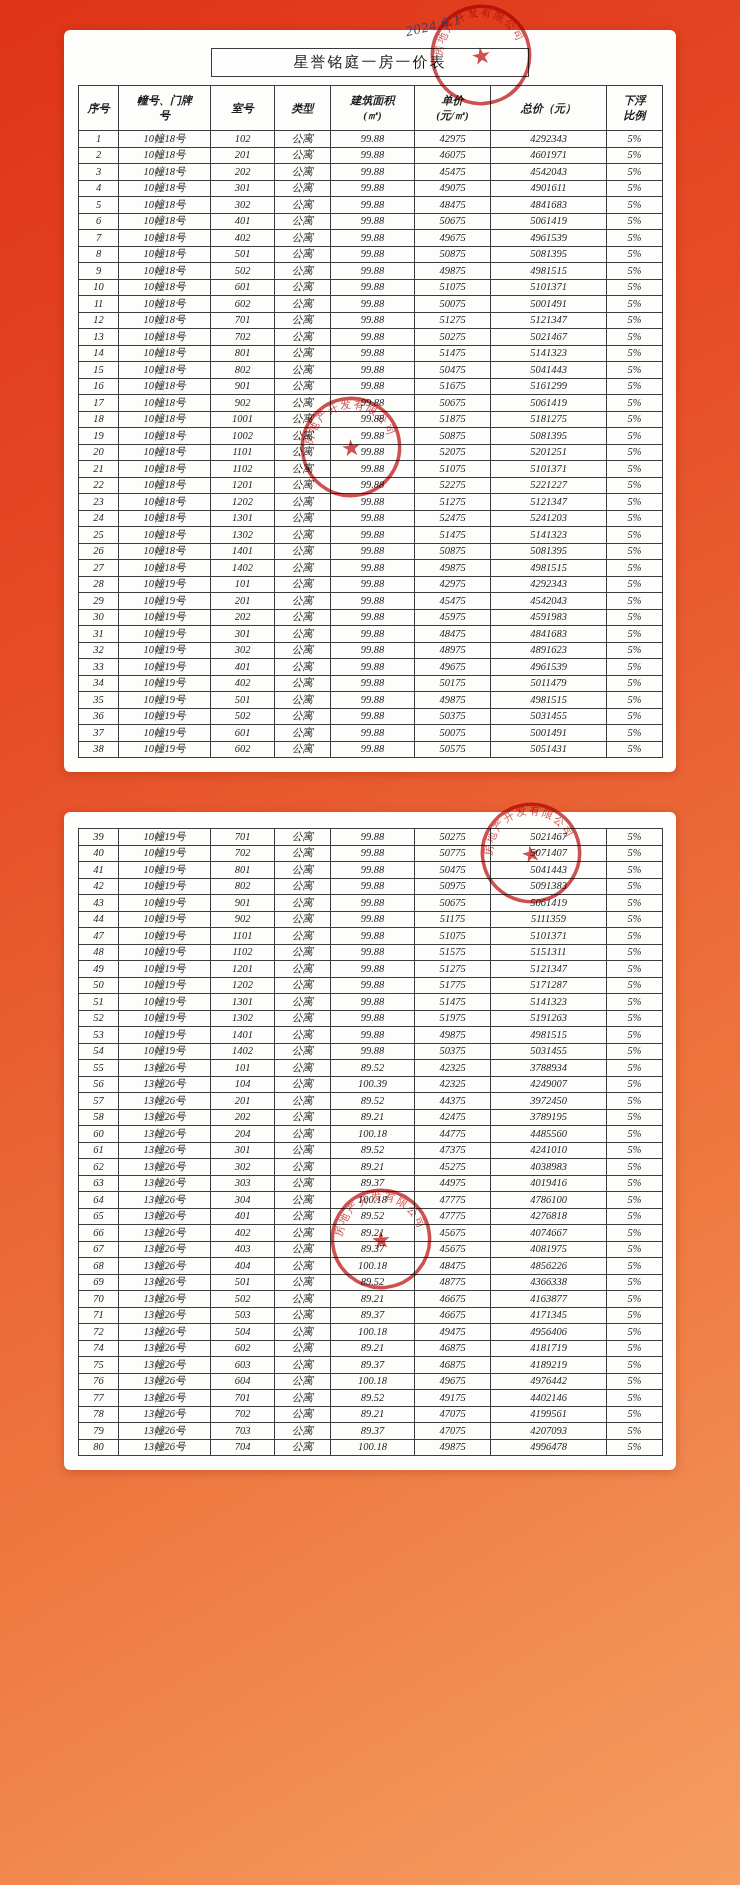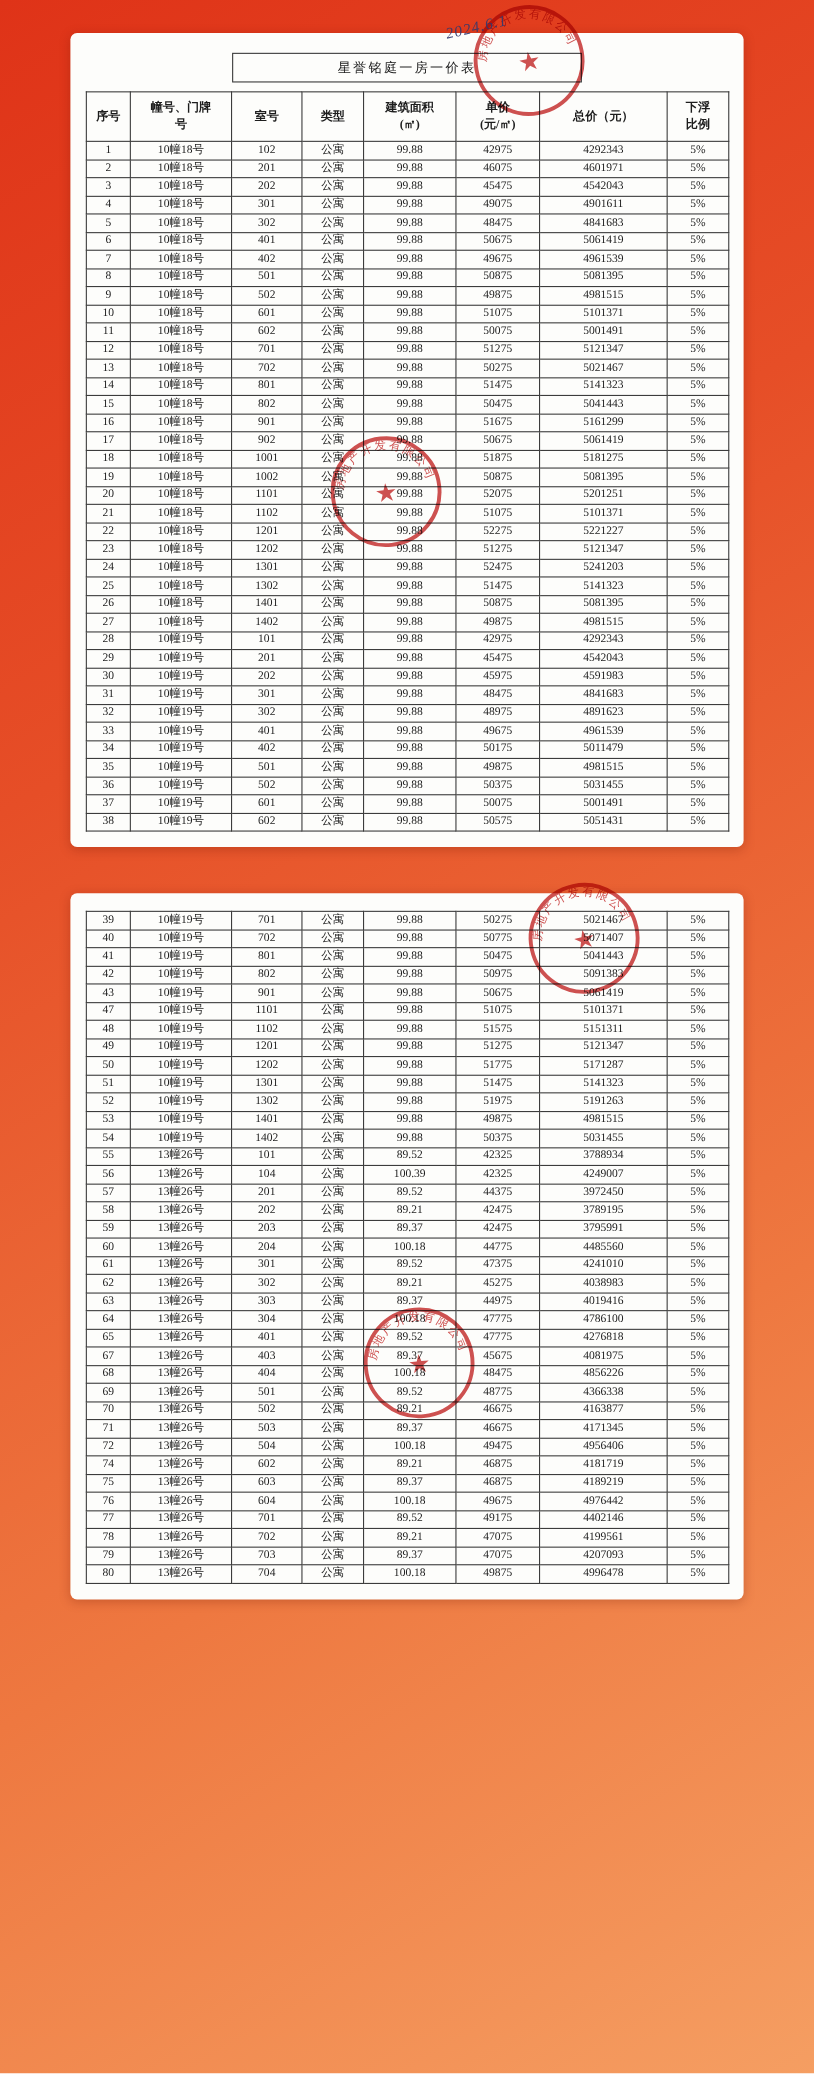--- a/index.html
+++ b/index.html
@@ -21,30 +21,31 @@
     padding: 16px 14px 14px 14px;
     box-sizing: border-box;
   }
   .paper-1 { top: 30px; }
   .paper-2 { top: 812px; }
   .title-box {
     width: 318px;
     margin: 2px auto 8px auto;
     border: 1px solid #3a3a3a;
     text-align: center;
-    font-size: 12px;
+    font-size: 15px;
     letter-spacing: 2px;
     color: #1b1b1b;
     padding: 4px 0;
     box-sizing: border-box;
   }
   .price-table {
     width: 100%;
     border-collapse: collapse;
     table-layout: fixed;
+    font-style: italic;
   }
   .price-table th, .price-table td {
     border: 1px solid #3c3c3c;
     text-align: center;
     vertical-align: middle;
     color: #1d1d1d;
     overflow: hidden;
   }
   .price-table th {
     font-size: 11px;
@@ -573,20 +574,30 @@
             <td>43</td>
             <td>10幢19号</td>
             <td>901</td>
             <td>公寓</td>
             <td>99.88</td>
             <td>50675</td>
             <td>5061419</td>
             <td>5%</td>
           </tr>
           <tr>
+            <td>44</td>
+            <td>10幢19号</td>
+            <td>902</td>
+            <td>公寓</td>
+            <td>99.88</td>
+            <td>51175</td>
+            <td>5111359</td>
+            <td>5%</td>
+          </tr>
+          <tr>
             <td>47</td>
             <td>10幢19号</td>
             <td>1101</td>
             <td>公寓</td>
             <td>99.88</td>
             <td>51075</td>
             <td>5101371</td>
             <td>5%</td>
           </tr>
           <tr>
@@ -693,30 +704,20 @@
             <td>58</td>
             <td>13幢26号</td>
             <td>202</td>
             <td>公寓</td>
             <td>89.21</td>
             <td>42475</td>
             <td>3789195</td>
             <td>5%</td>
           </tr>
           <tr>
-            <td>59</td>
-            <td>13幢26号</td>
-            <td>203</td>
-            <td>公寓</td>
-            <td>89.37</td>
-            <td>42475</td>
-            <td>3795991</td>
-            <td>5%</td>
-          </tr>
-          <tr>
             <td>60</td>
             <td>13幢26号</td>
             <td>204</td>
             <td>公寓</td>
             <td>100.18</td>
             <td>44775</td>
             <td>4485560</td>
             <td>5%</td>
           </tr>
           <tr>
@@ -760,20 +761,30 @@
             <td>5%</td>
           </tr>
           <tr>
             <td>65</td>
             <td>13幢26号</td>
             <td>401</td>
             <td>公寓</td>
             <td>89.52</td>
             <td>47775</td>
             <td>4276818</td>
+            <td>5%</td>
+          </tr>
+          <tr>
+            <td>66</td>
+            <td>13幢26号</td>
+            <td>402</td>
+            <td>公寓</td>
+            <td>89.21</td>
+            <td>45675</td>
+            <td>4074667</td>
             <td>5%</td>
           </tr>
           <tr>
             <td>67</td>
             <td>13幢26号</td>
             <td>403</td>
             <td>公寓</td>
             <td>89.37</td>
             <td>45675</td>
             <td>4081975</td>

